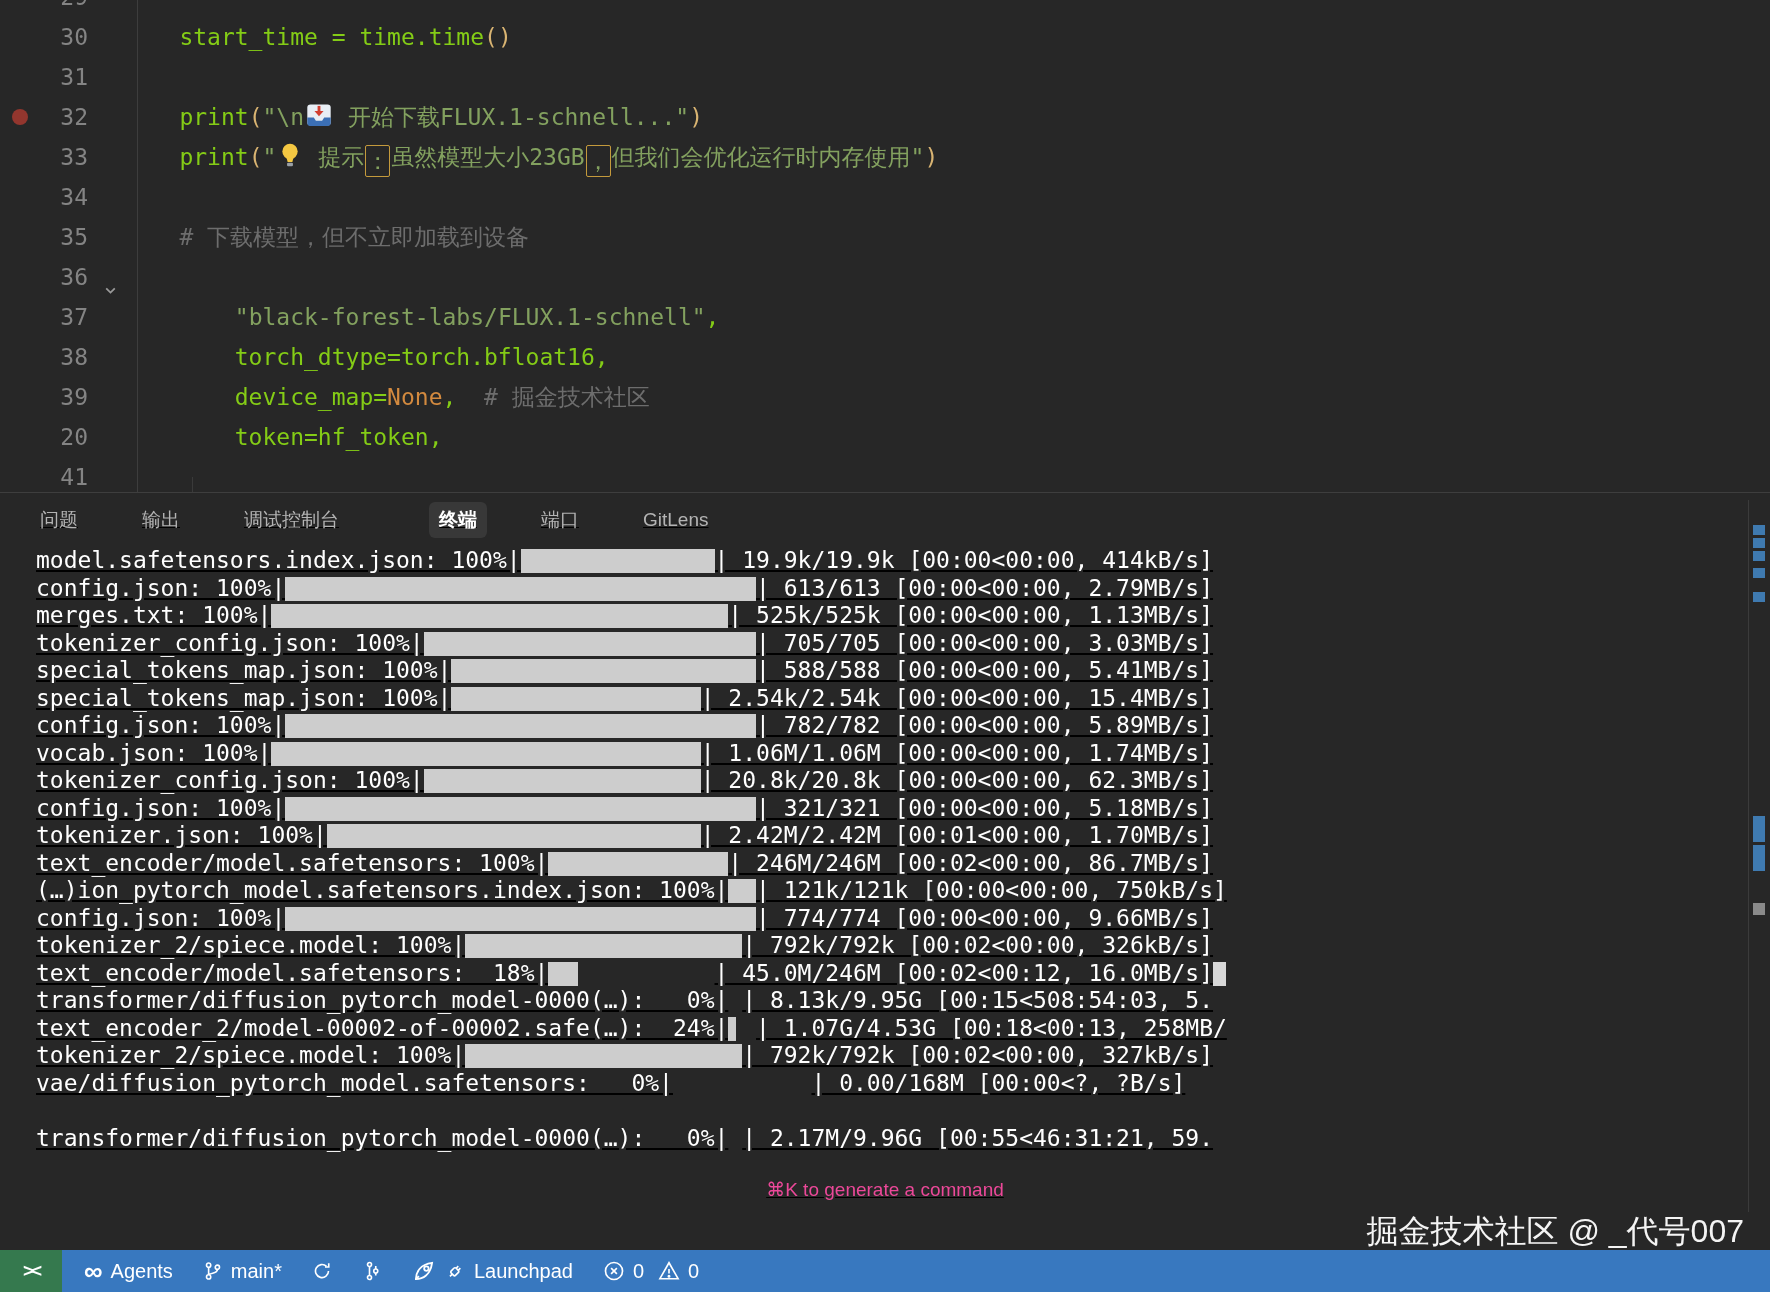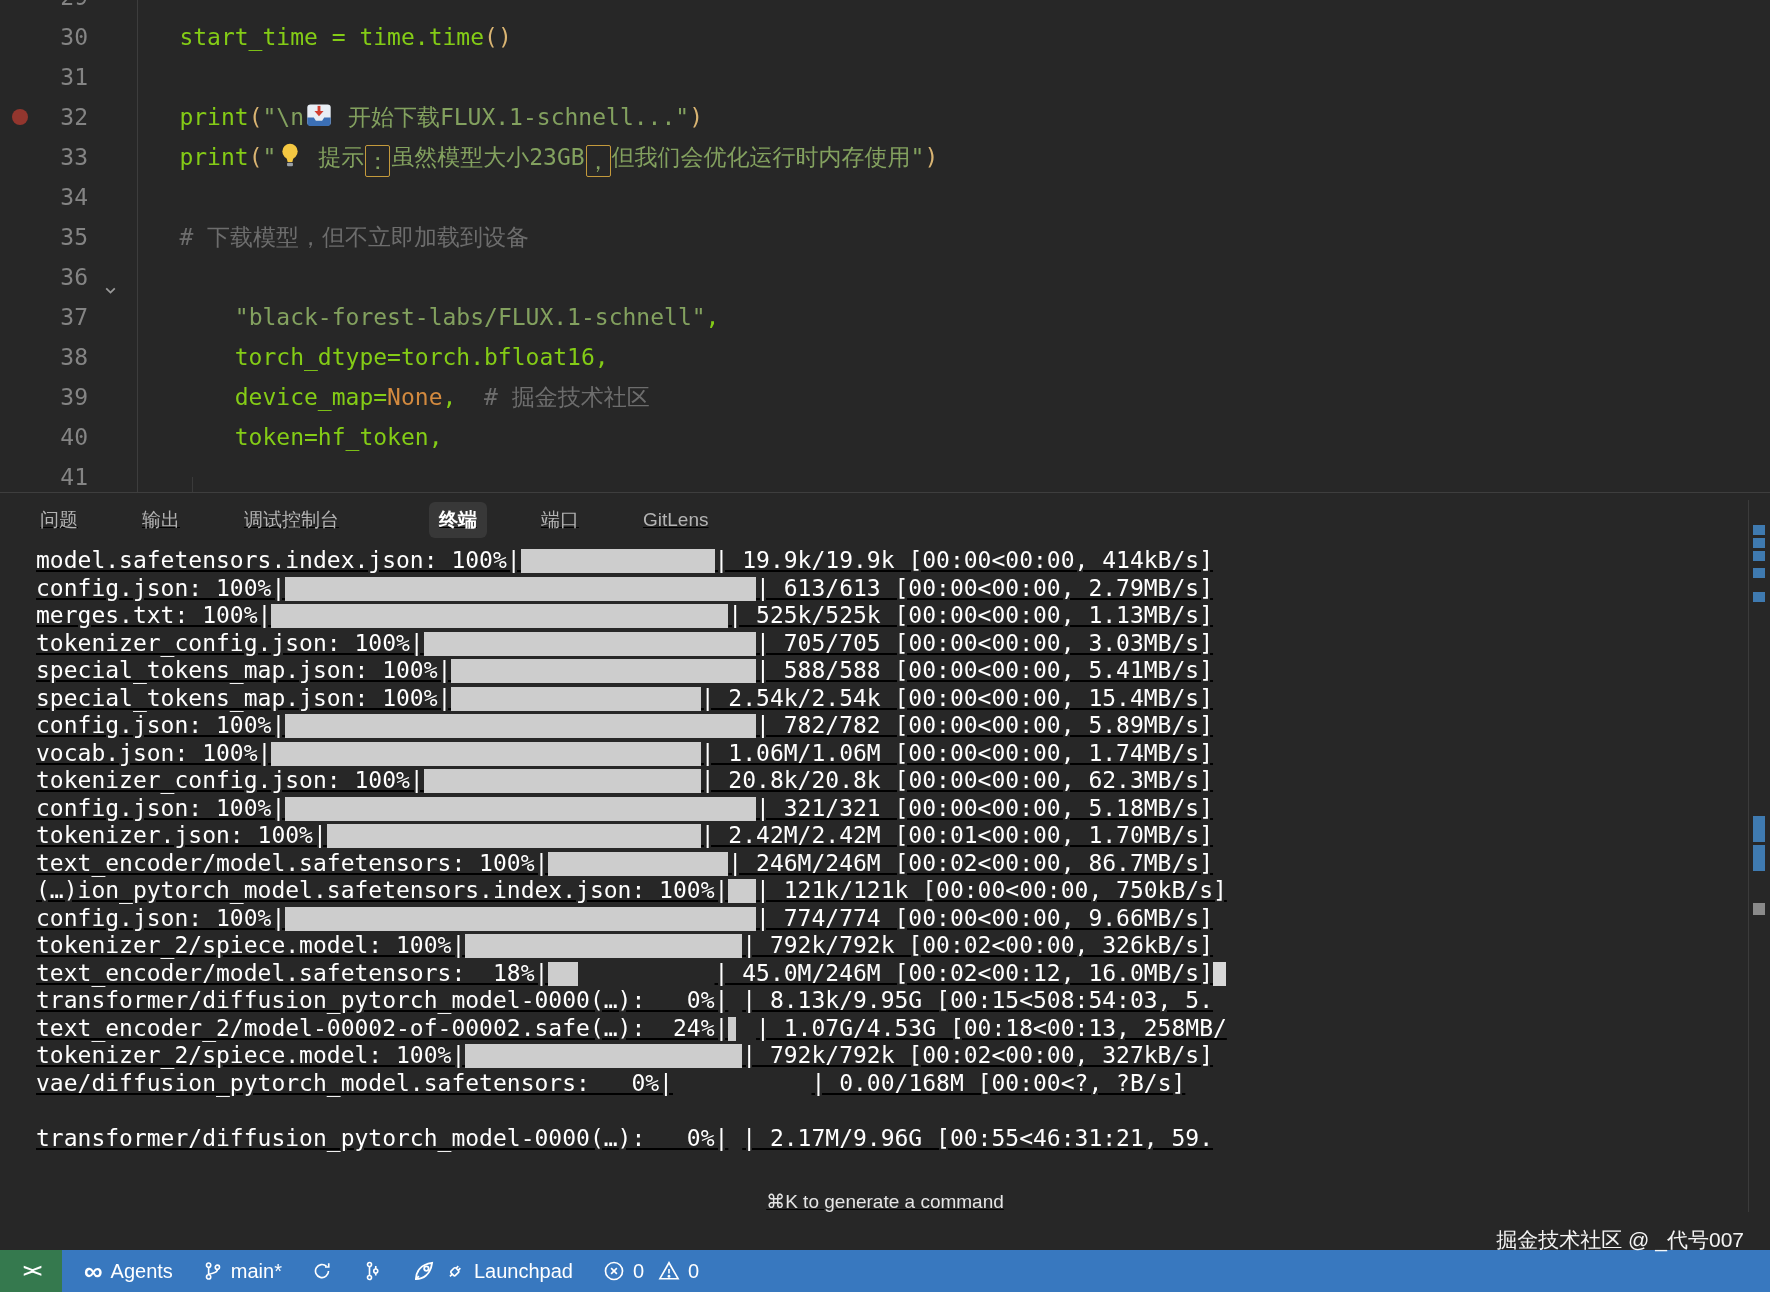--- a/index.html
+++ b/index.html
@@ -27,22 +27,22 @@
   .panel{position:relative;height:758px;border-top:1px solid #3e3e3e;background:#272727;}
   .panel-tabs{display:flex;align-items:center;height:54px;padding-left:30px;gap:44px;}
   .ptab{font-size:19px;color:#b4b4b4;cursor:pointer;padding:5px 10px;border-radius:6px;}
   .ptab.active{color:#ffffff;font-weight:bold;background:#383838;margin-left:36px;}
   .term{position:relative;padding-left:36px;}
   .trow{height:27.5px;line-height:27.5px;white-space:pre;font-size:23px;color:#ffffff;
         font-family:"DejaVu Sans Mono","Liberation Mono",monospace;}
   .tbar{display:inline-block;height:24px;vertical-align:-5px;position:relative;background:transparent;}
   .tbar i{position:absolute;left:0;top:0;bottom:0;background:#cdcdcd;}
   .tcursor{display:inline-block;width:13px;height:24px;background:#d8d8d8;vertical-align:-5px;}
-  .hint{margin-top:38px;text-align:center;font-size:19px;color:#e5e5e5;}
-  .watermark{position:absolute;right:26px;bottom:38px;font-size:21px;color:#ffffff;opacity:.95;z-index:6;}
+  .hint{margin-top:26px;text-align:center;font-size:19px;color:#ec4899;}
+  .watermark{position:absolute;right:26px;bottom:38px;font-size:32px;color:#ffffff;opacity:.95;z-index:6;}
   .ruler-line{position:absolute;left:1748px;top:500px;width:1px;height:712px;background:#454545;opacity:.7;}
   .rmark{position:absolute;left:1753px;width:12px;}
   .rmark.blue{background:#3f7ab0;} .rmark.gray{background:#8a8a8a;}
 
   
   .statusbar{position:absolute;left:0;bottom:0;width:1770px;height:42px;background:#3878bf;
              display:flex;align-items:center;color:#fff;font-size:20px;}
   .sb-remote{width:62px;height:42px;background:#35794e;display:flex;align-items:center;justify-content:center;
              font-weight:bold;letter-spacing:-3px;font-size:19px;cursor:pointer;}
   .sb-items{display:flex;align-items:center;gap:30px;padding-left:22px;}
@@ -75,21 +75,21 @@
                 <rect x="7.5" y="17.5" width="5" height="3" rx="1" fill="#9aa0a6"></rect>
               </svg></span><span class="tok-str"> 提示</span><span class="uni-box">：</span><span class="tok-str">虽然模型大小23GB</span><span class="uni-box">，</span><span class="tok-str">但我们会优化运行时内存使用"</span><span class="tok-gold">)</span></div></div>
         <div class="code-row"><div class="gutter"><span class="lnum">34</span></div><div class="code-text"></div></div>
         <div class="code-row"><div class="gutter"><span class="lnum">35</span></div><div class="code-text"><span class="tok-com">    # 下载模型，但不立即加载到设备</span></div></div>
         <div class="code-row"><div class="gutter"><span class="lnum">36</span><span class="fold"><svg width="15" height="15" viewBox="0 0 14 14" fill="none" stroke="#9a9a9a" stroke-width="1.6">
                 <path d="M3 5 l4 4 4-4"></path>
               </svg></span></div></div>
         <div class="code-row"><div class="gutter"><span class="lnum">37</span></div><div class="code-text"><span class="tok-fg">        </span><span class="tok-str">"black-forest-labs/FLUX.1-schnell"</span><span class="tok-fg">,</span></div></div>
         <div class="code-row"><div class="gutter"><span class="lnum">38</span></div><div class="code-text"><span class="tok-fg">        torch_dtype=torch.bfloat16,</span></div></div>
         <div class="code-row"><div class="gutter"><span class="lnum">39</span></div><div class="code-text"><span class="tok-fg">        device_map=</span><span class="tok-orange">None</span><span class="tok-fg">,  </span><span class="tok-com"># 掘金技术社区</span></div></div>
-        <div class="code-row"><div class="gutter"><span class="lnum">40</span></div><div class="code-text"><span class="tok-fg">        token=hf_token,</span></div></div>
+        <div class="code-row"><div class="gutter"><span class="lnum">20</span></div><div class="code-text"><span class="tok-fg">        token=hf_token,</span></div></div>
         <div class="code-row"><div class="gutter"><span class="lnum">41</span></div></div>
       </div>
   </div>
 
   <div class="panel">
     <div class="panel-tabs" id="panel-tabs">
         <span class="ptab">问题</span>
         <span class="ptab">输出</span>
         <span class="ptab">调试控制台</span>
         <span class="ptab active">终端</span>

